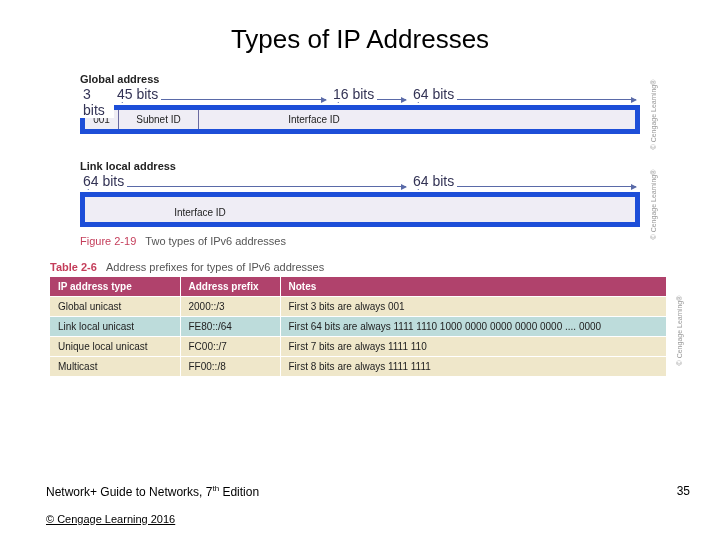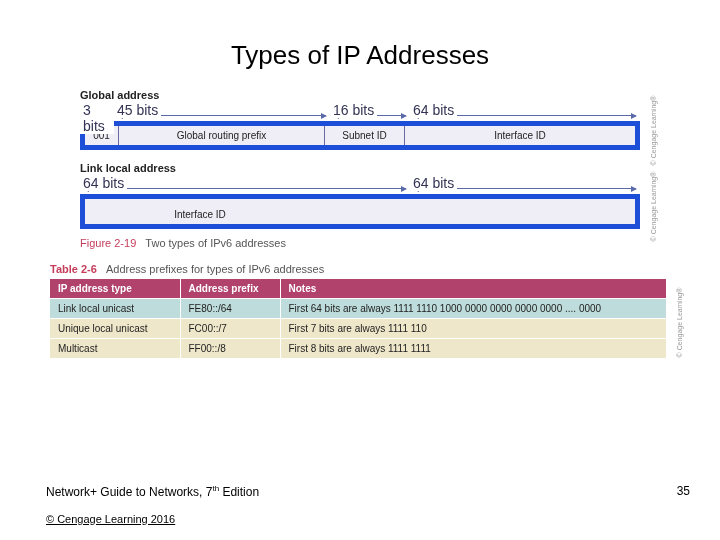--- a/index.html
+++ b/index.html
@@ -9,21 +9,21 @@
     background: #fff;
     font-family: Arial, Helvetica, sans-serif;
     position: relative;
     padding: 18px 30px 0 30px;
   }
   .title {
     text-align: center;
     font-size: 26px;
     font-weight: 400;
     color: #000;
-    margin: 22px 0 18px 0;
+    margin: 6px 0 18px 0;
   }
   .section-label {
     font-size: 11px;
     font-weight: bold;
     color: #222;
     margin: 6px 0 2px 50px;
   }
   .diagram-wrap {
     position: relative;
     margin: 0 50px 0 50px;
@@ -157,28 +157,27 @@
 <div class="section-label">Global address</div>
 <div class="diagram-wrap">
   <div class="arrow-row">
     <div class="arrow-seg" style="flex:0 0 34px"><div class="line"></div><span class="lbl">3 bits</span></div>
     <div class="arrow-seg" style="flex:1 1 0"><div class="line"></div><span class="lbl">45 bits</span></div>
     <div class="arrow-seg" style="flex:0 0 80px"><div class="line"></div><span class="lbl">16 bits</span></div>
     <div class="arrow-seg" style="flex:0 0 230px"><div class="line"></div><span class="lbl">64 bits</span></div>
   </div>
   <div class="field-row">
     <div class="field-cell" style="flex:0 0 34px">001</div>
-    <div class="field-cell" style="flex:1 1 0">Global routing prefix</div>
     <div class="field-cell" style="flex:0 0 80px">Subnet ID</div>
     <div class="field-cell" style="flex:0 0 230px">Interface ID</div>
   </div>
   <div class="copyright-side">© Cengage Learning®</div>
 </div>
 
-<div class="section-label" style="margin-top:12px">Link local address</div>
+<div class="section-label" style="margin-top:26px">Link local address</div>
 <div class="diagram-wrap">
   <div class="arrow-row">
     <div class="arrow-seg" style="flex:1 1 0"><div class="line"></div><span class="lbl">64 bits</span></div>
     <div class="arrow-seg" style="flex:0 0 230px"><div class="line"></div><span class="lbl">64 bits</span></div>
   </div>
   <div class="field-row">
     <div class="field-cell" style="flex:0 0 230px; padding-top:10px">Interface ID</div>
   </div>
   <div class="copyright-side">© Cengage Learning®</div>
 </div>
@@ -196,20 +195,25 @@
 <div class="tbl-wrap">
   <table class="tbl">
     <thead>
       <tr>
         <th style="width:130px">IP address type</th>
         <th style="width:100px">Address prefix</th>
         <th>Notes</th>
       </tr>
     </thead>
     <tbody>
+      <tr class="r-tan">
+        <td>Global unicast</td>
+        <td>2000::/3</td>
+        <td>First 3 bits are always 001</td>
+      </tr>
       <tr class="r-teal">
         <td>Link local unicast</td>
         <td>FE80::/64</td>
         <td>First 64 bits are always 1111 1110 1000 0000 0000 0000 0000 .... 0000</td>
       </tr>
       <tr class="r-tan">
         <td>Unique local unicast</td>
         <td>FC00::/7</td>
         <td>First 7 bits are always 1111 110</td>
       </tr>

